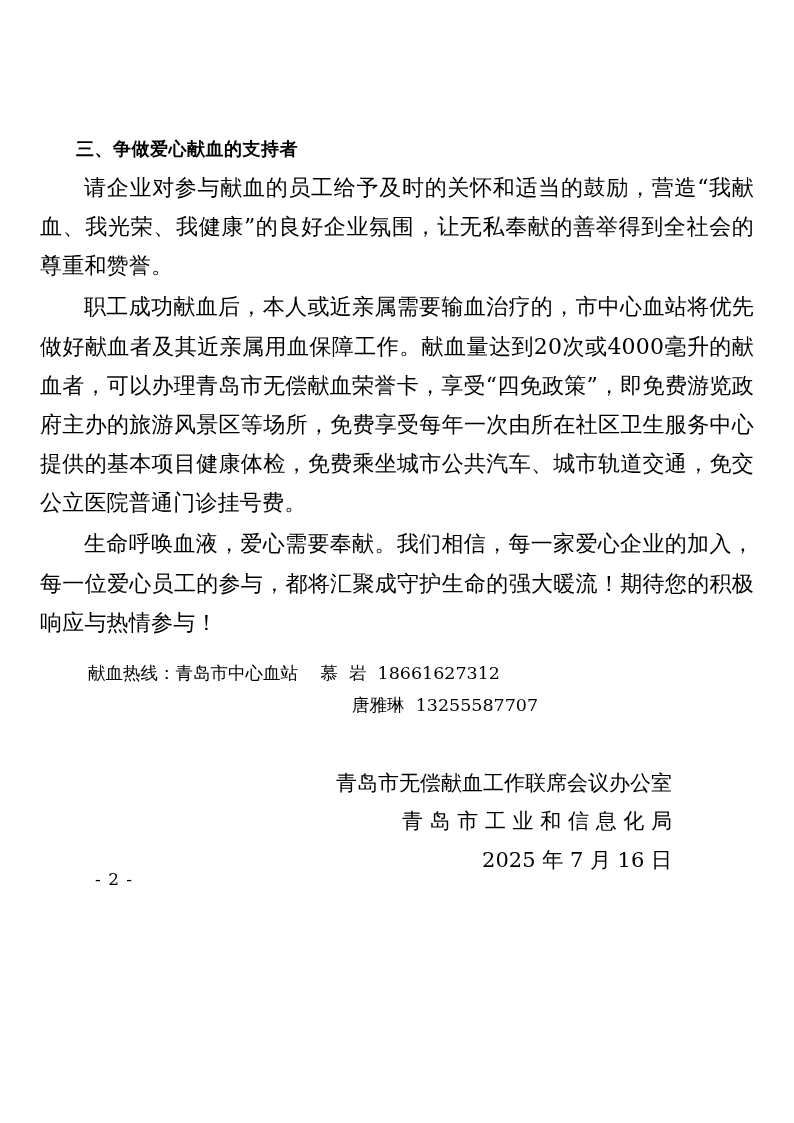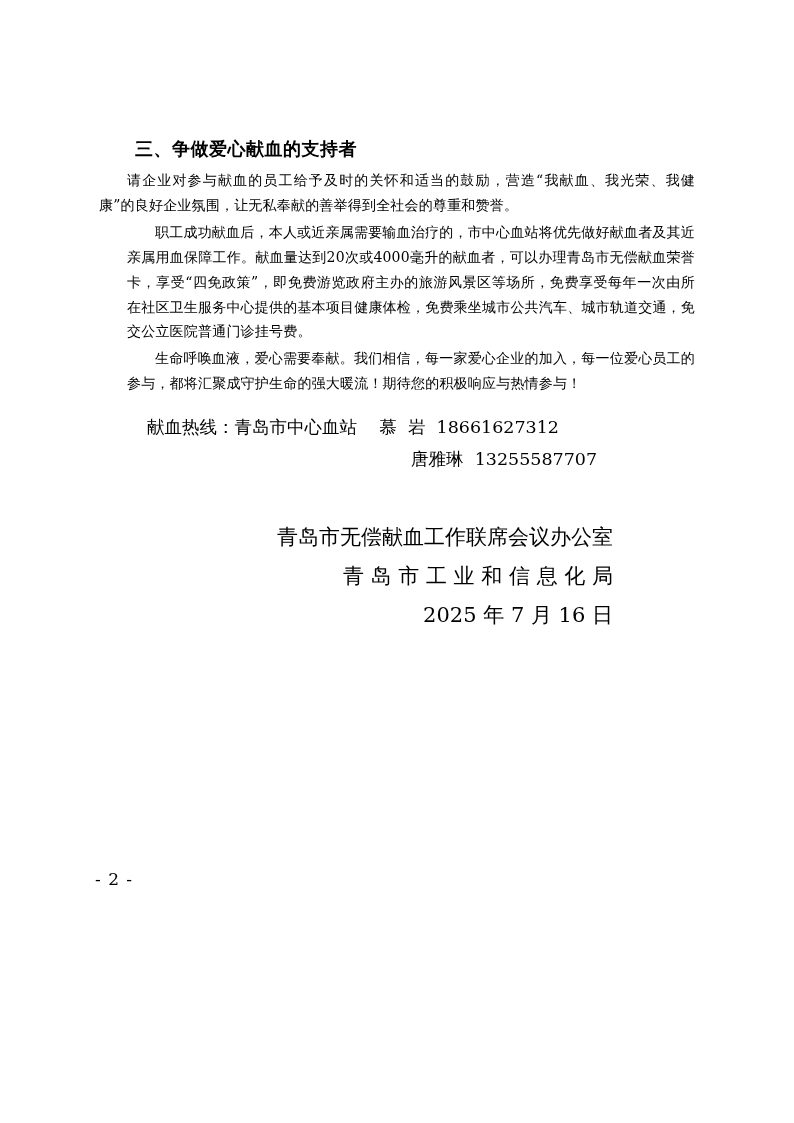--- a/index.html
+++ b/index.html
@@ -15,45 +15,44 @@
     position: relative;
     overflow: hidden;
   }
   .page {
     position: absolute;
     left: 0;
     top: 0;
     width: 794px;
     height: 994px;
     box-sizing: border-box;
-    padding: 0 99px;
+    padding: 0 40px;
   }
   .doc-body {
     padding-top: 135px;
   }
   .section-heading {
     font-size: 18px;
     font-weight: bold;
     line-height: 1.5;
     text-indent: 2em;
     margin: 0 0 6px 0;
     letter-spacing: 0.5px;
   }
   p.para {
-    font-size: 14px;
+    font-size: 22px;
     line-height: 1.78;
     text-indent: 2em;
     margin: 0;
     text-align: justify;
     text-justify: inter-ideograph;
     letter-spacing: 0.2px;
   }
   p.para + p.para {
     margin-top: 2px;
-    margin-left: 28px;
   }
   .hotline-block {
     margin-top: 16px;
     font-size: 17.5px;
     line-height: 1.82;
   }
   .hotline-line-1 {
     padding-left: 48px;
     white-space: pre;
   }

